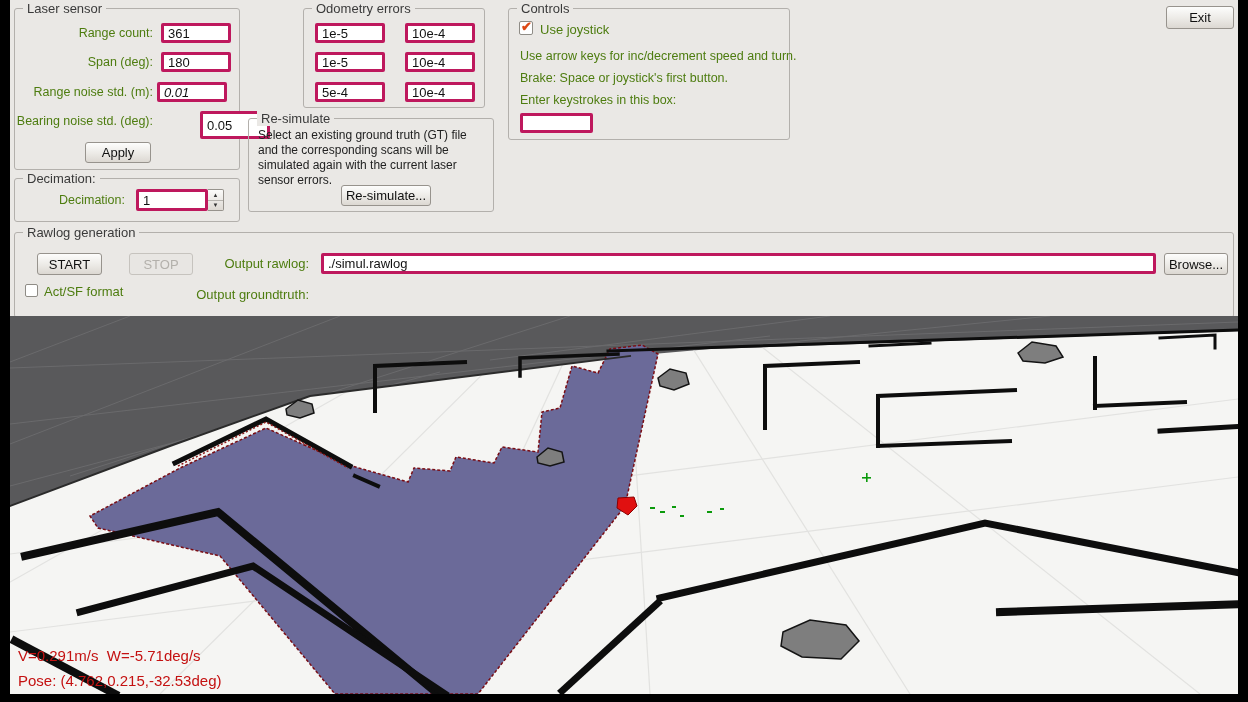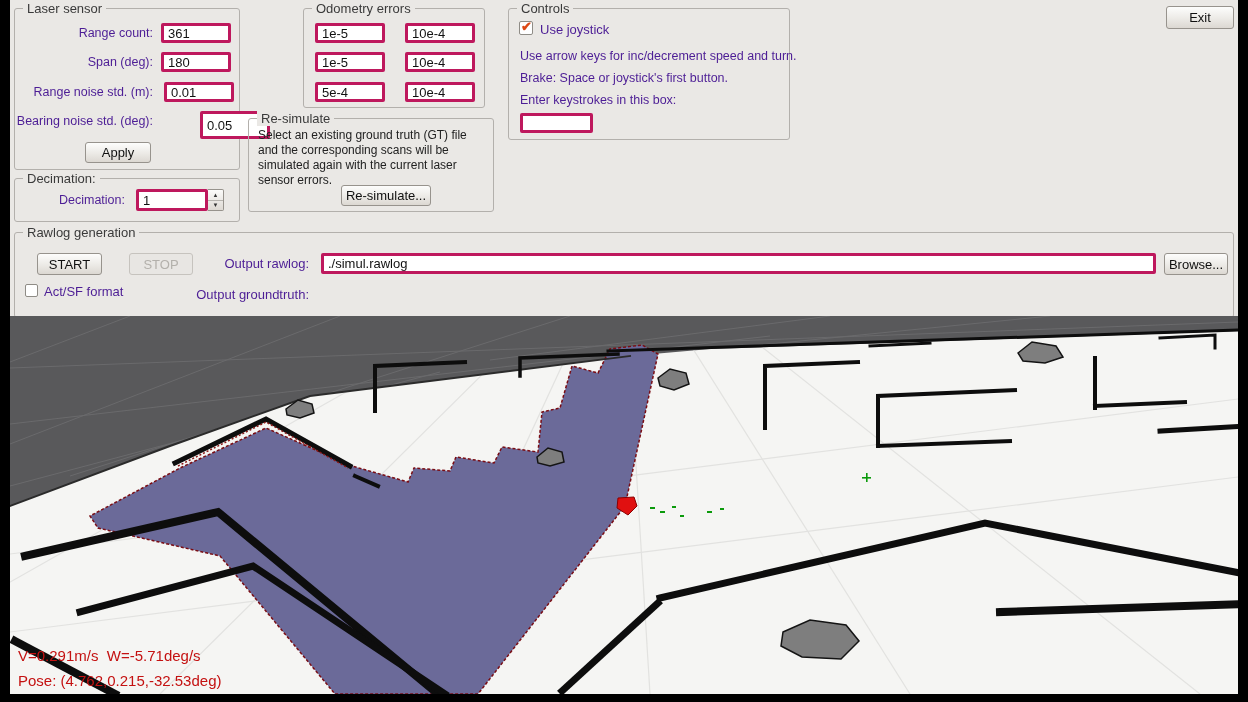--- a/index.html
+++ b/index.html
@@ -3,21 +3,21 @@
 <meta charset="utf-8">
 <style>
   * { margin:0; padding:0; box-sizing:border-box; }
   html,body { width:1248px; height:702px; background:#000; overflow:hidden;
               font-family:"Liberation Sans",sans-serif; }
   #window { position:absolute; left:10px; top:0; width:1228px; height:694px;
             background:#eae8e5; overflow:hidden; }
   .frame { position:absolute; border:1px solid #b3b0ac; border-radius:3px; }
   .frame-title { position:absolute; top:-8px; left:8px; background:#eae8e5;
                  padding:0 4px; font-size:13px; color:#3a3a3a; line-height:15px; white-space:nowrap; }
-  .lbl { position:absolute; font-size:12.5px; color:#4c1d95; white-space:nowrap; }
+  .lbl { position:absolute; font-size:12.5px; color:#4d7c0f; white-space:nowrap; }
   .lbl.r { text-align:right; padding-right:4px; }
   .entry { position:absolute; background:#fff; border:3px solid #be185d; border-radius:2px;
            font-size:13px; font-family:inherit; padding:1px 4px; color:#111; outline:none; }
   .entry:disabled { background:#e5e3e0; color:#a09d98; }
   .btn { position:absolute; background:linear-gradient(#fdfdfc,#eceae6 55%,#dcd8d2);
          border:1px solid #97938d; border-radius:3px; font-size:13px; color:#101010;
          display:flex; align-items:center; justify-content:center; font-family:inherit; cursor:default; }
   .btn.disabled { background:#e8e6e3; border-color:#c6c3be; color:#b3b0ab; }
   .checkbox { position:absolute; width:14px; height:14px; background:#fff;
               border:1px solid #8f8c86; border-radius:2px; }
@@ -40,21 +40,21 @@
 
 <div id="window">
 
   <div class="frame" style="left:4px;top:8px;width:226px;height:162px;">
     <span class="frame-title">Laser sensor</span>
     <span class="lbl r" style="left:0;top:17px;width:142px;">Range count:</span>
     <input class="entry" style="left: 146px; top: 14px; width: 70px; height: 20px;" value="361">
     <span class="lbl r" style="left:0;top:46px;width:142px;">Span (deg):</span>
     <input class="entry" style="left: 146px; top: 43px; width: 70px; height: 20px;" value="180">
     <span class="lbl r" style="left:0;top:76px;width:142px;">Range noise std. (m):</span>
-    <input class="entry" style="left: 149px; top: 73px; width: 70px; height: 20px;" value="0.01">
+    <input class="entry" style="left: 142px; top: 73px; width: 70px; height: 20px; font-style: italic;" value="0.01">
     <span class="lbl r" style="left:0;top:105px;width:142px;">Bearing noise std. (deg):</span>
     <input class="entry" style="left: 146px; top: 102px; width: 70px; height: 28px; margin-left: 39px;" value="0.05">
     <button class="btn" style="left:70px;top:133px;width:66px;height:21px;">Apply</button>
   </div>
 
   <div class="frame" style="left:4px;top:178px;width:226px;height:44px;">
     <span class="frame-title">Decimation:</span>
     <span class="lbl r" style="left:0;top:14px;width:114px;">Decimation:</span>
     <div class="spinbox" style="left:121px;top:10px;width:88px;">
       <input class="entry spin-entry" value="1" style="">

